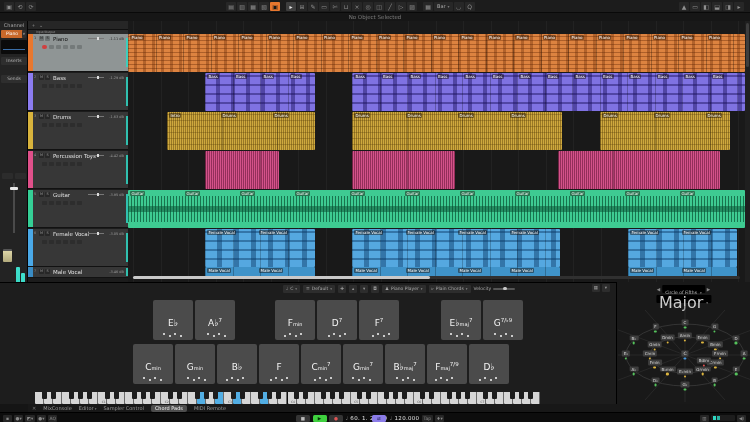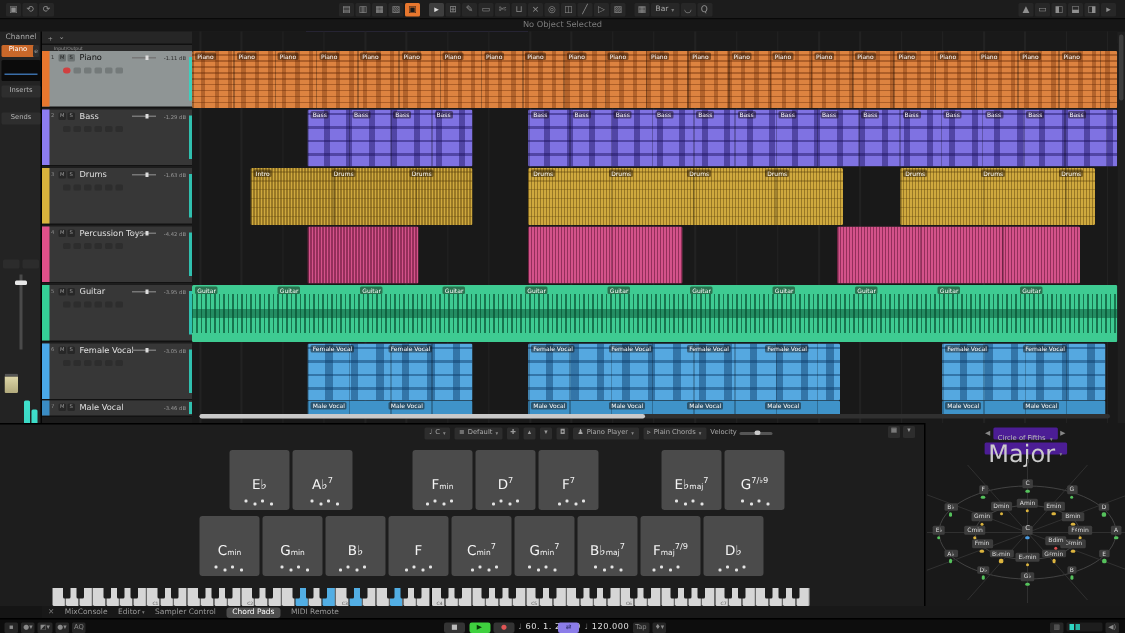--- a/index.html
+++ b/index.html
@@ -95,21 +95,21 @@
 .prow+.prow{margin-top:4px}
 .pad{width:40px;height:40px;background:#4b4b4b;border-radius:2px;position:relative;color:#f4f4f4}
 .pname{position:absolute;top:11px;left:0;right:0;text-align:center;white-space:nowrap}
 .pn-pre{font-size:9px}.pn-mid{font-size:5px}.pn-sup{font-size:5.5px;vertical-align:4px}
 .minikb{position:absolute;bottom:3px;left:8px;width:24px;height:5px}
 .mkdot{position:absolute;width:1.5px;height:1.5px;background:#e4e4e4;border-radius:50%}
 
 .circle-panel{position:absolute;left:616px;top:282px;width:134px;height:122px;background:#191919;border-left:1px solid #000}
 .cp-head{position:absolute;top:3px;left:50%;transform:translateX(-50%);display:flex;gap:2px;align-items:center;font-size:4.5px;color:#bbb;white-space:nowrap}
 .cp-arrow{color:#888;font-size:4.5px}
-.cp-box{background:#4c1d95;padding:4px 3px;height:8px;line-height:8px;border-radius:1px;display:flex;gap:3px}
+.cp-box{background:#000000;padding:4px 3px;height:8px;line-height:8px;border-radius:1px;display:flex;gap:3px}
 .cp-scale{position:absolute;top:13px;left:50%;transform:translateX(-50%)}
 #circle-area{position:absolute;left:1px;top:24px;width:132px;height:96px;overflow:hidden}
 .cw{position:absolute;transform:translate(-50%,-50%);display:flex;flex-direction:column;align-items:center;gap:1px;z-index:2}
 .cbox{background:#3d3d3d;border-radius:1px;font-size:4px;line-height:5.5px;padding:0 2px;color:#ddd;white-space:nowrap}
 .cbox.ctr{font-size:4.5px;background:#424242}
 .cdot{width:2.5px;height:2.5px;border-radius:50%}
 
 .kb{position:absolute;left:35px;top:392px;width:505px;height:12px;background:#101010}
 .wk{position:absolute;top:0;height:12px;background:#d6d6d6;border-right:1px solid #6a6a6a;border-radius:0 0 1px 1px}
 .wk.blue{background:#52aee4}

